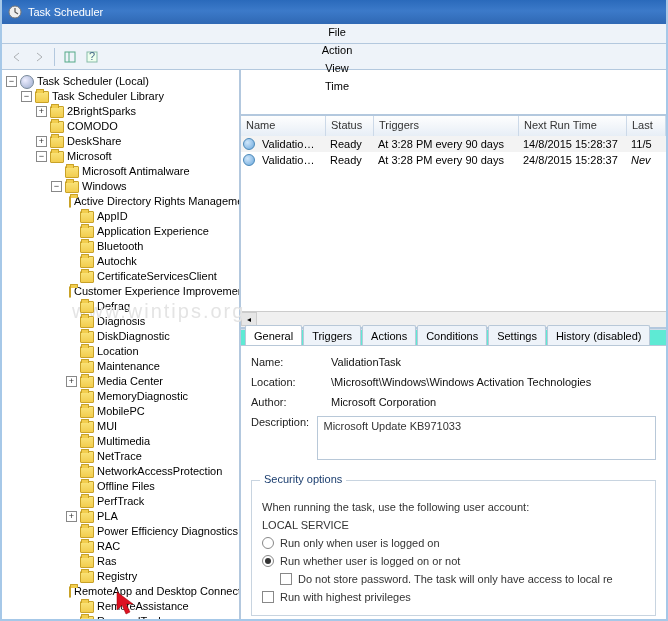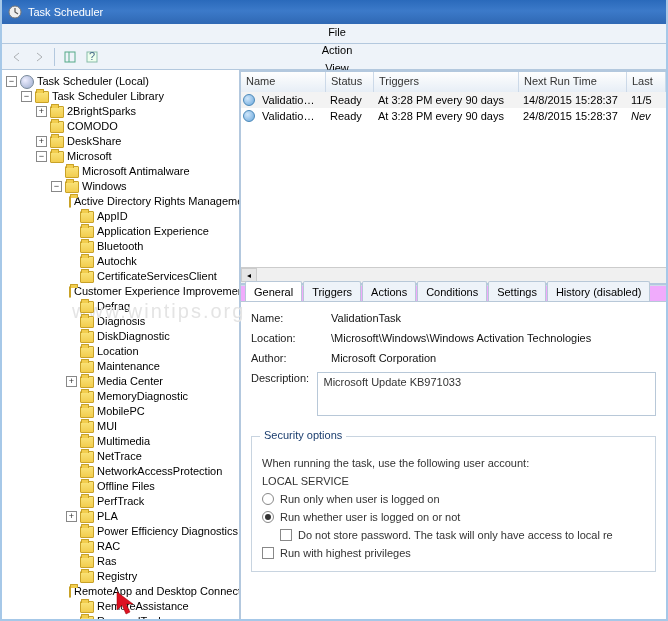--- a/index.html
+++ b/index.html
@@ -15,21 +15,21 @@
   
   
   .toolbar { height: 26px; background: #eef3f9; border-bottom: 1px solid #b3c8de; display: flex; align-items: center; padding-left: 6px; gap: 4px; }
   .tbtn { width: 18px; height: 18px; border: 1px solid transparent; display: flex; align-items: center; justify-content: center; }
   .tbtn.disabled { opacity: .35; }
   .tsep { width: 1px; height: 18px; background: #b3c8de; margin: 0 2px; }
   
   
   .main { display: flex; height: calc(621px - 24px - 20px - 26px - 2px); }
   .left { width: 290px; border-right: 2px solid #b3c8de; overflow: hidden; background: #fff; }
-  .right { flex: 1; display: flex; flex-direction: column; background: #fff; }
+  .right { flex: 1; display: flex; flex-direction: column; background: #fff; margin-top: 44px; }
   
   
   .tree { padding: 4px 0 0 4px; line-height: 15px; white-space: nowrap; }
   .row { display: flex; align-items: center; height: 15px; }
   .exp { width: 11px; height: 11px; border: 1px solid #888; background: #fff; margin-right: 3px; display: inline-flex; align-items: center; justify-content: center; font-size: 9px; line-height: 1; color: #333; cursor: default; }
   .noexp { width: 11px; height: 11px; margin-right: 3px; display: inline-block; }
   .fld { width: 14px; height: 12px; background: linear-gradient(#fae37a, #f2cd4e); border: 1px solid #c9a227; border-radius: 1px; margin-right: 3px; position: relative; }
   .fld::before { content: ""; position: absolute; top: -3px; left: 0; width: 6px; height: 3px; background: #f2cd4e; border: 1px solid #c9a227; border-bottom: none; border-radius: 1px 1px 0 0; }
   .lbl { color: #000; cursor: default; }
   .ind1 { padding-left: 0; } .ind2 { padding-left: 15px; } .ind3 { padding-left: 30px; } .ind4 { padding-left: 45px; } .ind5 { padding-left: 60px; }
@@ -42,21 +42,21 @@
   .tasks { height: 175px; background: #fff; overflow: auto; }
   .task { display: flex; height: 16px; align-items: center; }
   .task div { padding: 0 5px; font-size: 11px; white-space: nowrap; overflow: hidden; text-overflow: ellipsis; }
   .task.sel { background: #f3f3f3; }
   .tico { width: 12px; height: 12px; border-radius: 50%; background: radial-gradient(circle at 35% 35%, #cfe6fa, #6aa7dc); border: 1px solid #4a88b8; margin: 0 2px; flex-shrink: 0; }
   
   .scrollstub { height: 16px; background: #f0f0f0; border-top: 1px solid #ccc; display: flex; }
   .sbarrow { width: 16px; height: 14px; border: 1px solid #ccc; background: #e6e6e6; display: flex; align-items: center; justify-content: center; font-size: 8px; }
   
   
-  .tabs { display: flex; height: 16px; align-items: flex-end; padding-left: 4px; background: #f0abfc; border-top: 1px solid #d0dce8; }
+  .tabs { display: flex; height: 16px; align-items: flex-end; padding-left: 4px; background: #5eead4; border-top: 1px solid #d0dce8; }
   .tab { padding: 4px 8px 3px; border: 1px solid #b8c8d8; border-bottom: none; margin-right: 1px; background: #eef3f9; font-size: 11px; cursor: default; border-radius: 2px 2px 0 0; }
   .tab.active { background: #fff; }
   
   .detail { flex: 1; border-top: 1px solid #b8c8d8; padding: 10px 10px 4px; background: #fff; overflow: hidden; }
   .field { display: flex; margin-bottom: 8px; }
   .flabel { width: 80px; color: #222; }
   .fval { color: #111; }
   .descbox { border: 1px solid #b8c8d8; width: 100%; height: 44px; padding: 3px 5px; background: #fff; color: #333; }
   
   .groupbox { border: 1px solid #c8d4e0; margin-top: 20px; padding: 14px 10px 6px; position: relative; }

